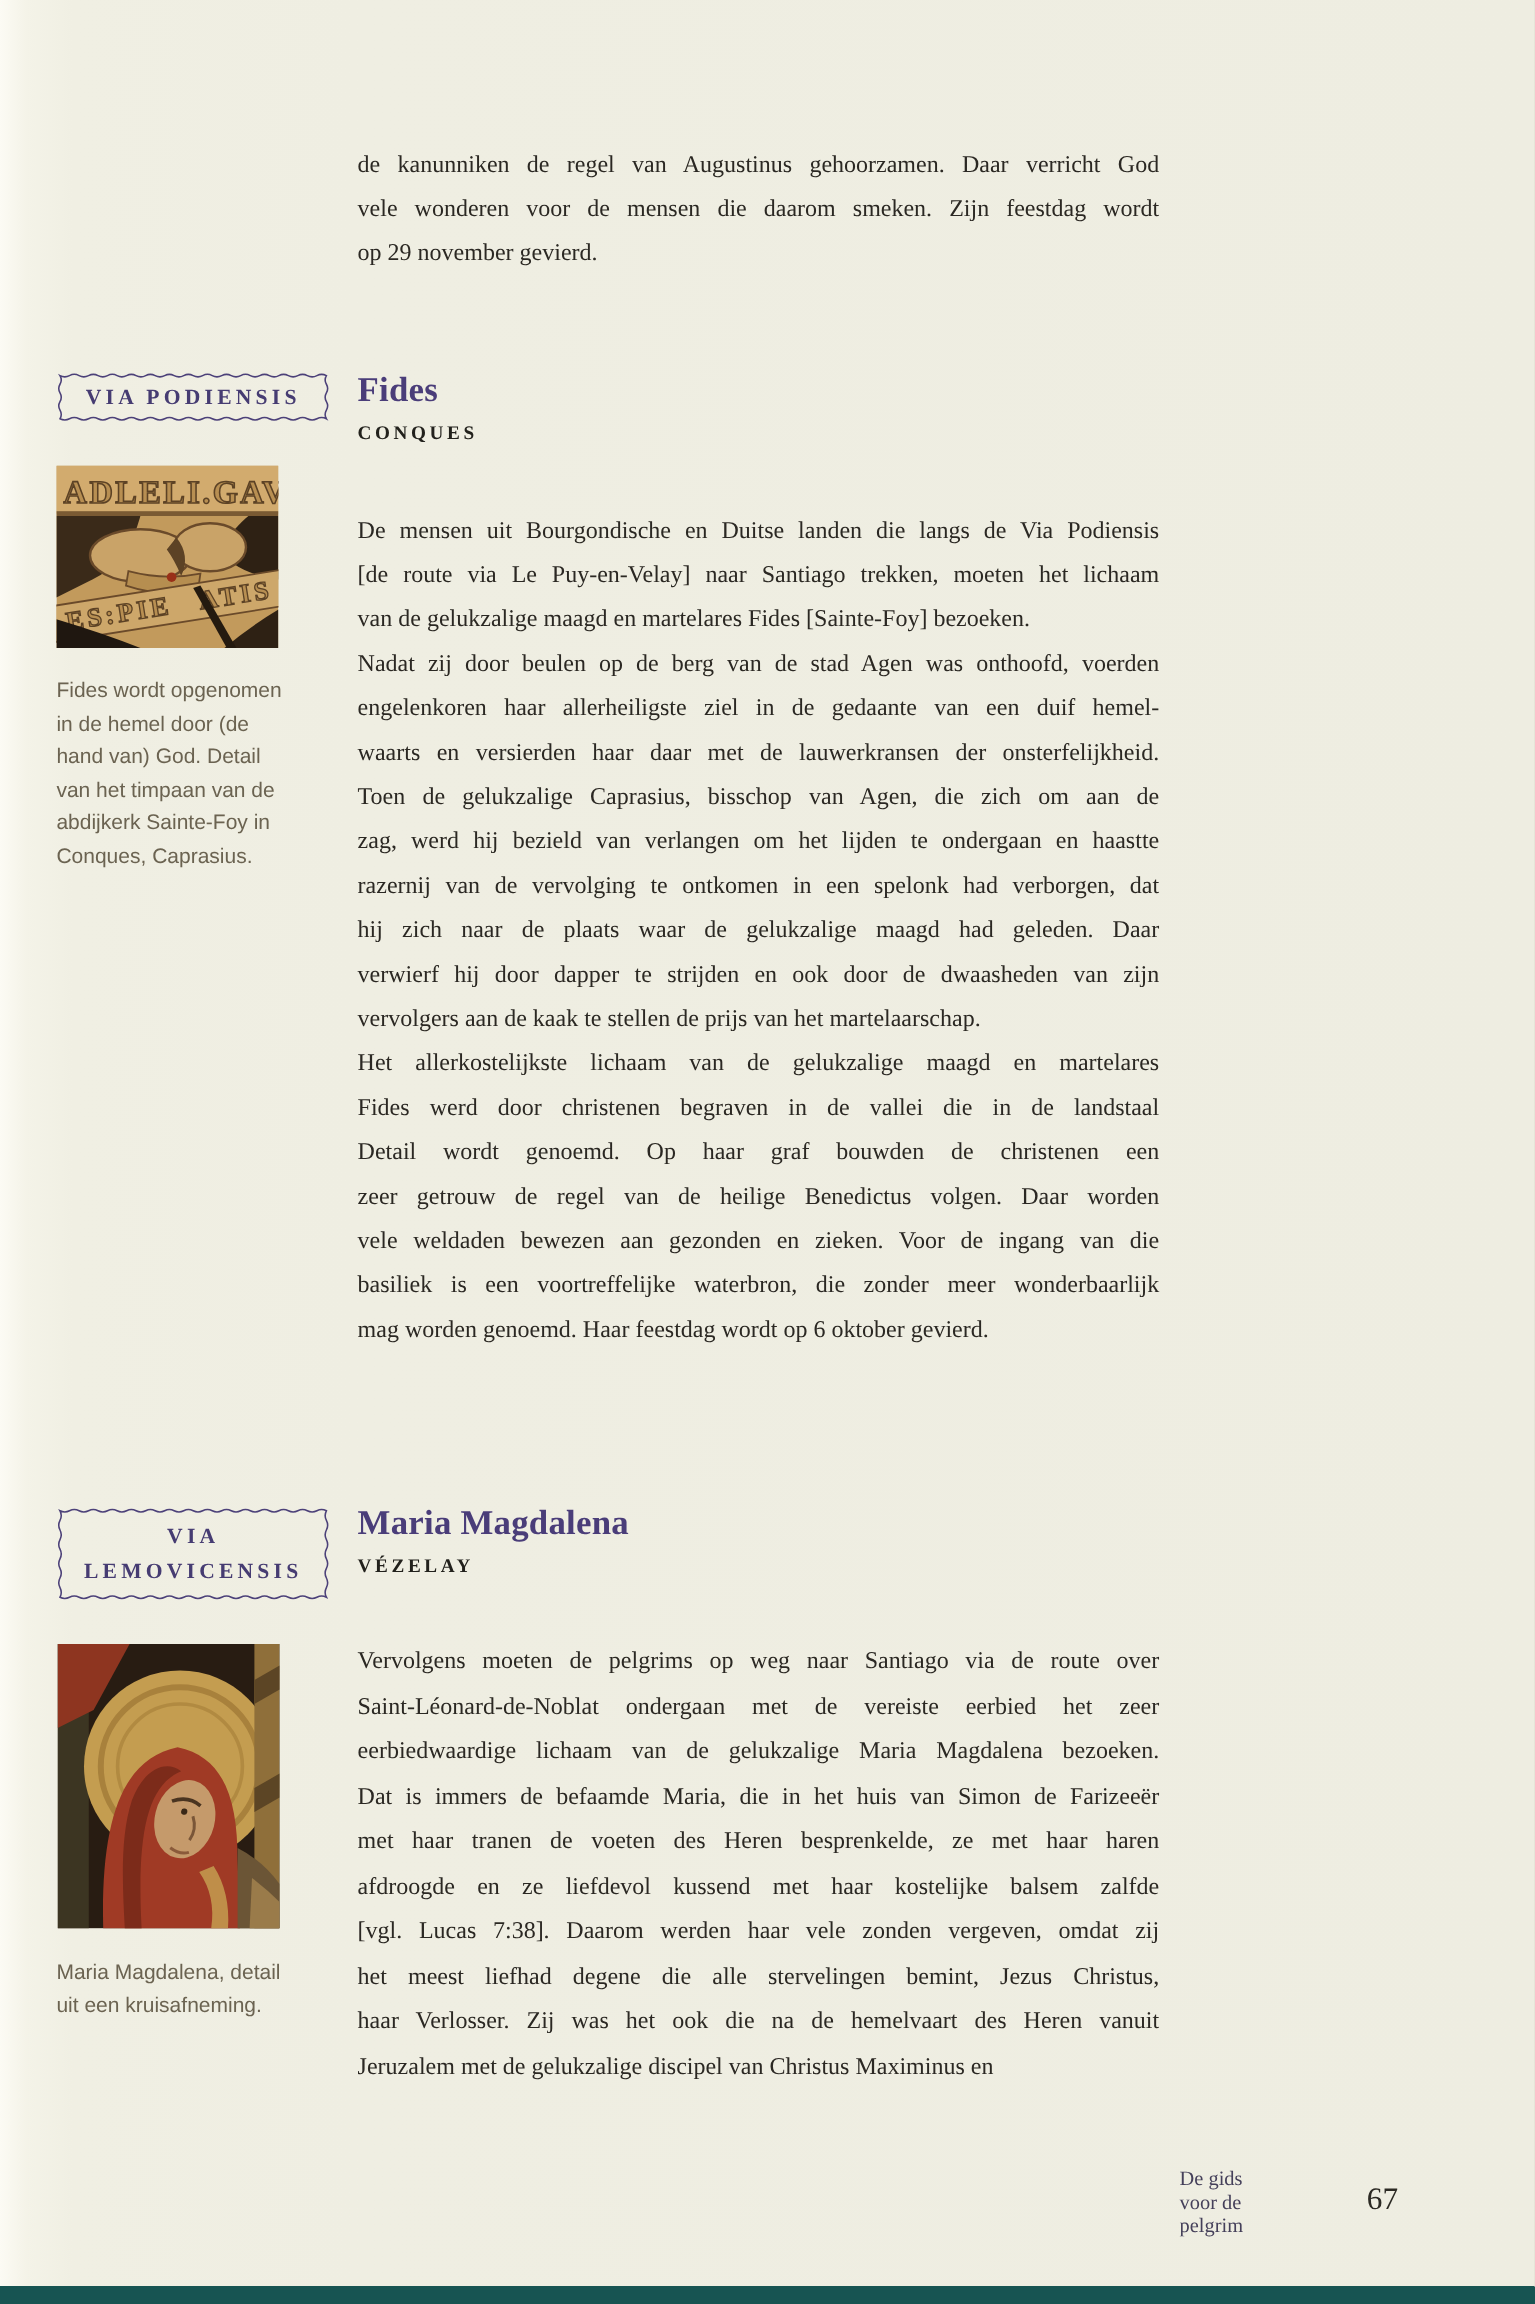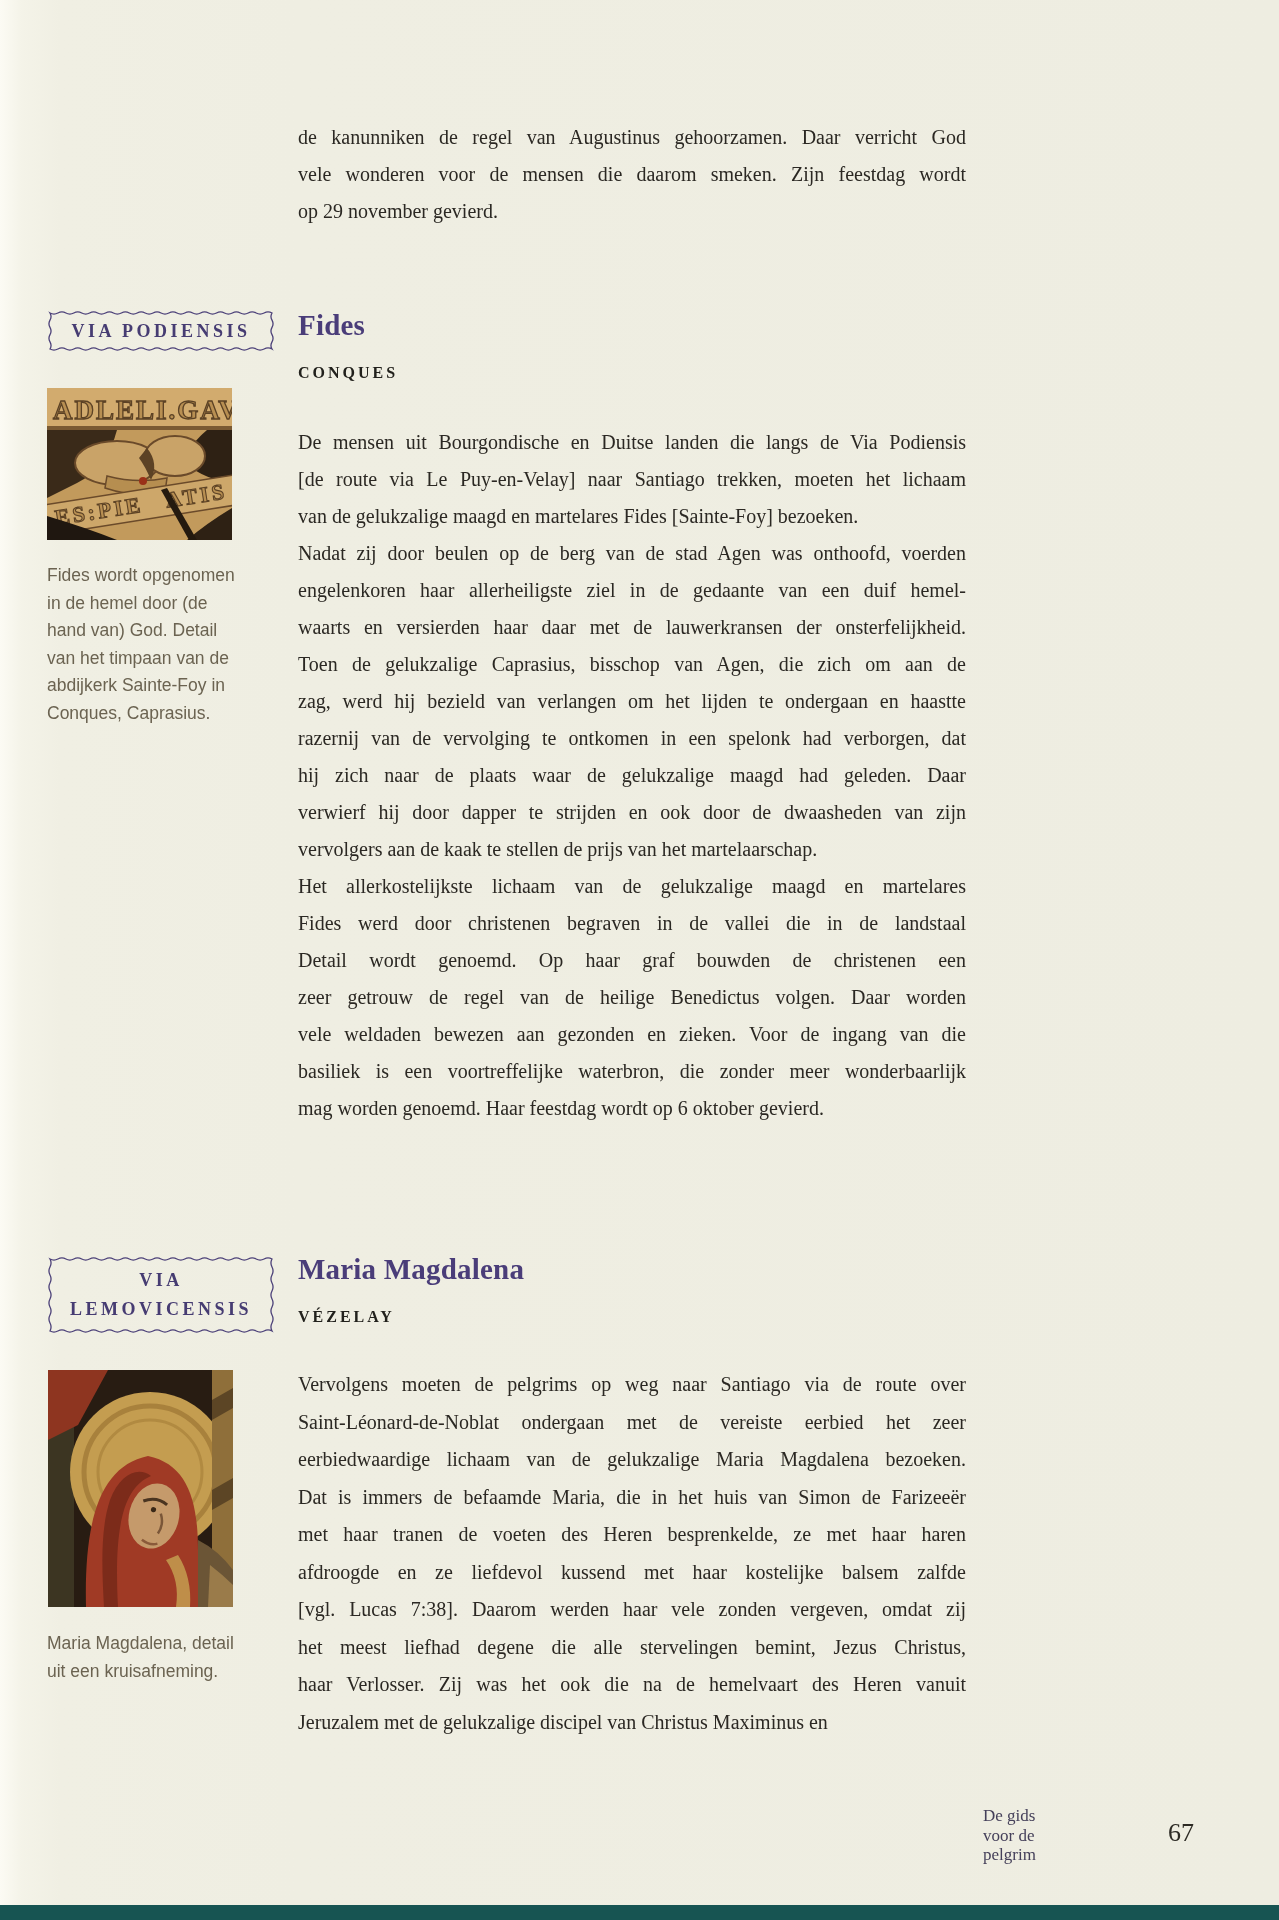--- a/index.html
+++ b/index.html
@@ -9,21 +9,21 @@
       linear-gradient(90deg, #fcfbf4 0px, #f4f3e8 22px, #f0efe3 60px, #efeee2 300px, #eeede1 100%);
     font-family:"Liberation Serif", serif;
   }
   .abs{position:absolute;}
   
   .bodytext{width:668px;font-size:20px;line-height:37px;color:#2b2823;}
   .bodytext .line{text-align:justify;text-align-last:justify;text-justify:inter-word;white-space:normal;}
   .bodytext .line.end{text-align-last:left;}
   
   .sec-title{font-size:29px;font-weight:700;color:#4a3d79;line-height:34px;letter-spacing:.2px;}
-  .sec-sub{margin-top:22px;font-size:16px;font-weight:700;color:#22211c;letter-spacing:3px;}
+  .sec-sub{margin-top:11px;font-size:16px;font-weight:700;color:#22211c;letter-spacing:3px;}
   
   .stamp{color:#463c72;}
   .stamp svg{position:absolute;left:0;top:0;}
   .stamp .lines{position:relative;width:100%;height:100%;display:flex;flex-direction:column;justify-content:center;}
   .stamp .line{text-align:center;font-size:18px;font-weight:700;letter-spacing:3.5px;line-height:29px;}
   
   .caption{width:212px;font-family:"Liberation Sans", sans-serif;font-size:17.5px;line-height:27.5px;color:#6b6351;}
   .caption .line{text-align:left;}
   
   .footer-sig{font-size:17px;line-height:19.5px;color:#45405a;}
@@ -169,16 +169,16 @@
       <div class="line">het meest liefhad degene die alle stervelingen bemint, Jezus Christus,</div>
       <div class="line">haar Verlosser. Zij was het ook die na de hemelvaart des Heren vanuit</div>
       <div class="line end">Jeruzalem met de gelukzalige discipel van Christus Maximinus en</div>
     </div>
 
   <div class="abs footer-sig" style="left:983px;top:1806px;">
       <div class="line">De gids</div>
       <div class="line">voor de</div>
       <div class="line end">pelgrim</div>
     </div>
-  <div class="abs page-num" style="left:1168px;top:1818px;">67</div>
+  <div class="abs page-num" style="left:1139px;top:1818px;">67</div>
   <div class="abs footer-bar"></div>
 
 </div>
 
 </body></html>

